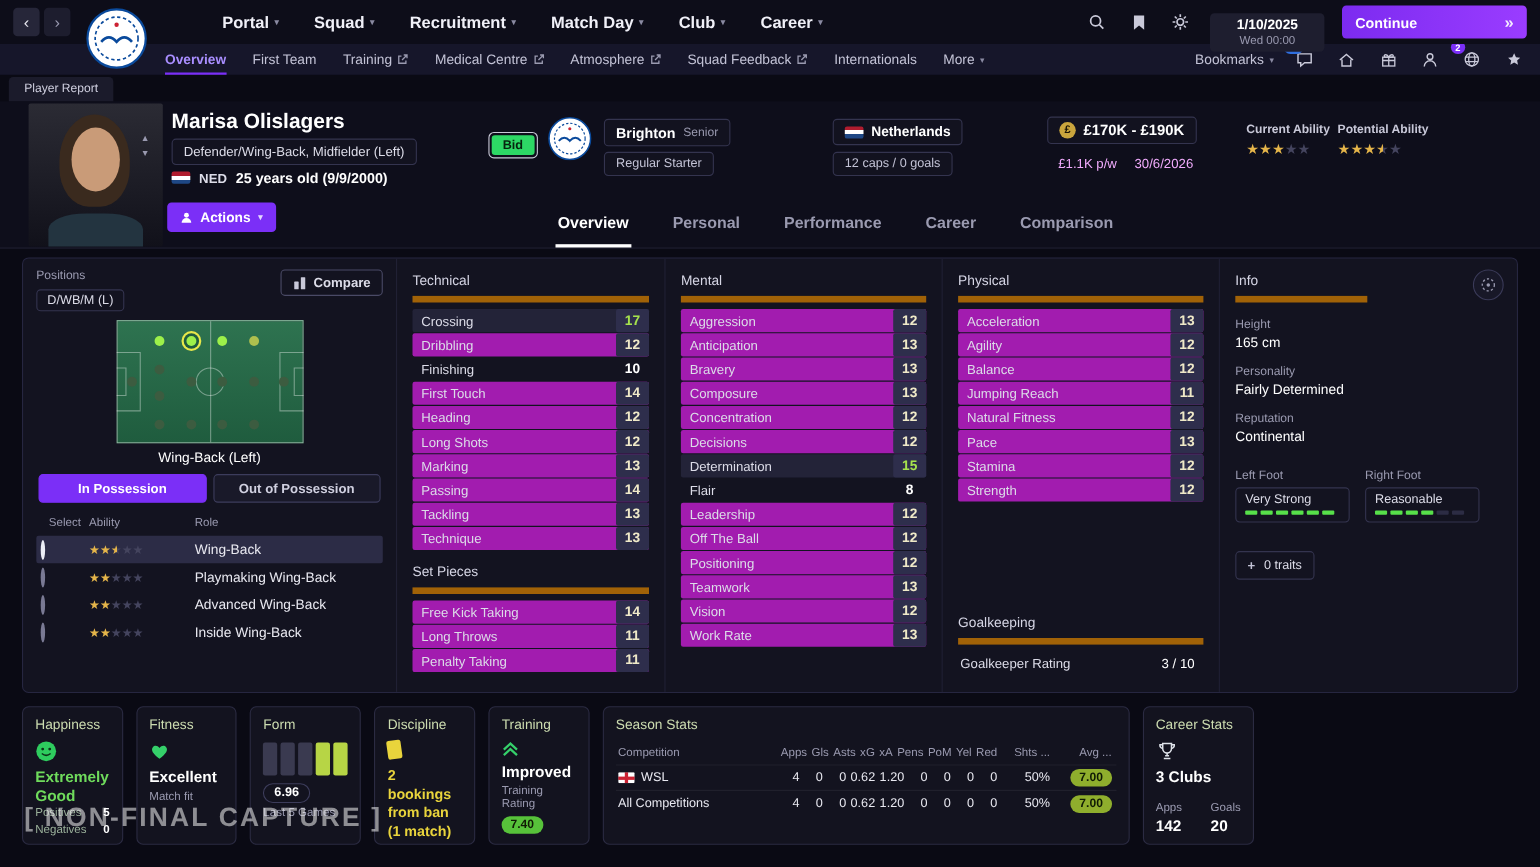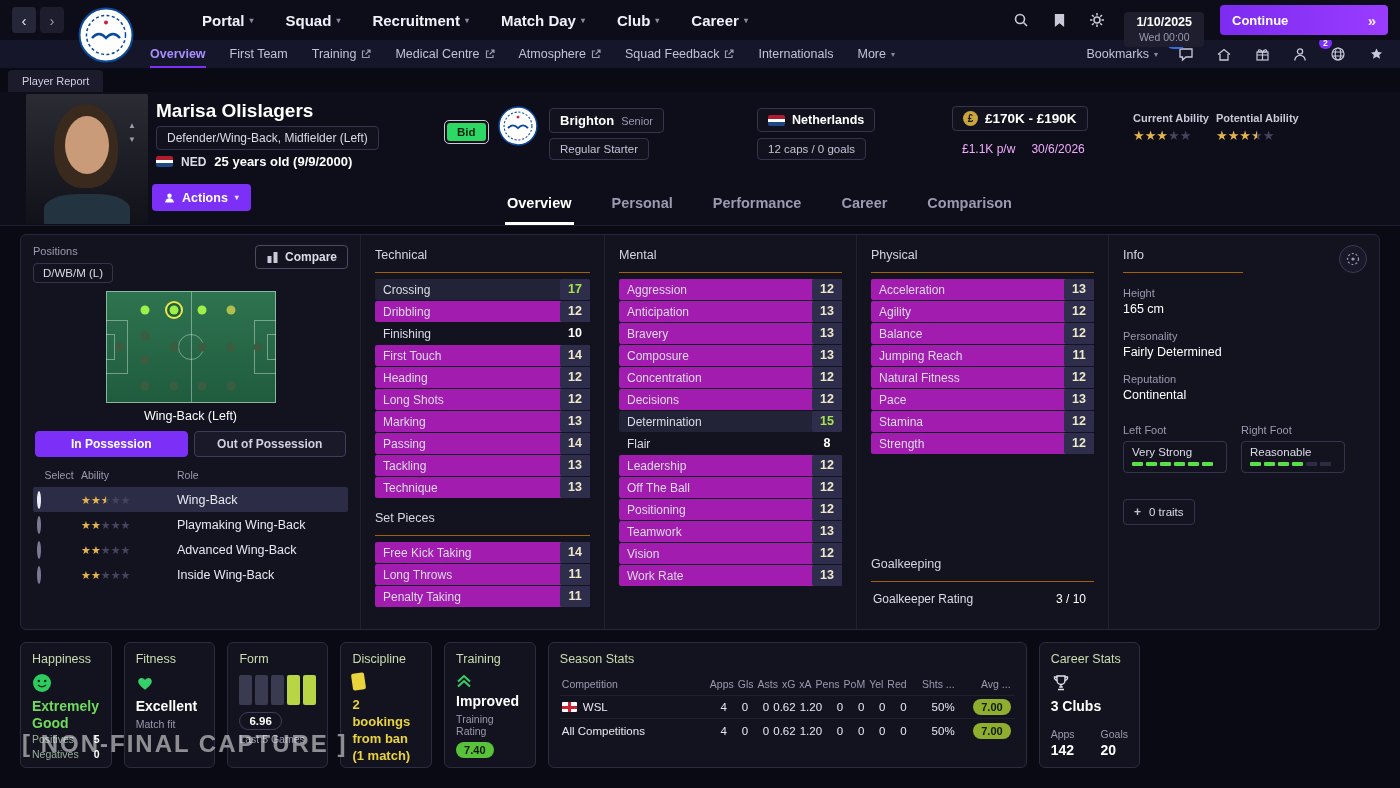--- a/index.html
+++ b/index.html
@@ -20,21 +20,21 @@
   .nav-arrows{ display:flex; gap:4px; }
   .nav-arrow{ width:24px; height:26px; background:#1d1d2e; border-radius:4px; color:#9a9ab0;
               display:flex; align-items:center; justify-content:center; font-size:15px; }
   .nav-arrow.active{ background:#262639; color:#e8e8f0; }
   .club-logo{ position:absolute; left:78px; top:7px; width:56px; height:56px; z-index:40; border-radius:50%; }
   .menus{ display:flex; gap:32px; margin-left:138px; }
   .menu-item{ font-size:15px; font-weight:bold; color:#f0f0f8; display:flex; align-items:center; gap:5px; }
   .caret{ font-size:8px; color:#8a8aa2; }
   .top-right{ margin-left:auto; display:flex; align-items:center; gap:16px; }
   .icon-btn{ display:flex; align-items:center; justify-content:center; width:22px; height:22px; }
-  .datebox{ background:#1e1e2f; border-radius:4px; padding:3px 12px; text-align:center; line-height:1.25;margin-top:19px; }
+  .datebox{ background:#1e1e2f; border-radius:4px; padding:3px 24px; text-align:center; line-height:1.25;margin-top:19px; }
   .datebox .d1{ font-size:12.5px; font-weight:bold; color:#fff; }
   .datebox .d2{ font-size:10.5px; color:#9a9ab0; }
   .continue{ width:168px; height:30px; background:linear-gradient(90deg,#7c2bf0,#9a3cff); border-radius:4px;
              display:flex; align-items:center; justify-content:space-between; padding:0 12px;
              font-weight:bold; font-size:13px; color:#fff; }
   .continue .arr{ font-size:15px; opacity:.9; }
 
   
   .subbar{ position:absolute; top:40px; left:0; right:0; height:28px; background:#16162a;
            display:flex; align-items:center; padding:0 14px 0 150px; z-index:20; }
@@ -109,21 +109,21 @@
   
   .main-panel{ position:absolute; top:234px; left:20px; width:1360px; height:396px; background:#131320;
                border:1px solid #262640; border-radius:6px; display:flex; overflow:hidden; }
   .col{ padding:10px 14px; border-right:1px solid #202034; }
   .col:last-child{ border-right:none; }
   .col-positions{ width:340px; padding:10px 12px; }
   .col-technical{ width:244px; }
   .col-mental{ width:252px; }
   .col-physical{ width:252px; }
   .col-info{ flex:1; position:relative; }
-  .group-title{ font-size:12.5px; color:#d5d5e4; padding:3px 0 21px; border-bottom:1px solid #a16207;
+  .group-title{ font-size:12.5px; color:#d5d5e4; padding:3px 0 21px; border-bottom:6px solid #a16207;
                 margin-bottom:6px; height:28px; }
   .attr-row{ display:flex; justify-content:space-between; align-items:center; height:21px; margin-bottom:1px;
              padding-left:8px; border-radius:2px; }
   .attr-name{ font-size:12px; color:#dcdce8; }
   .attr-val{ width:30px; text-align:center; font-weight:bold; font-size:12.5px; height:21px; line-height:21px;
              border-radius:2px; }
   .tier-mid{ background:#a21caf; } .tier-mid .attr-val{ background:#2e2e4c; color:#efe9c8; }
   .tier-high{ background:#232338; } .tier-high .attr-val{ background:#2e2e4c; color:#a6e34d; }
   .tier-low .attr-val{ color:#ffffff; }
   .sp-title{ margin-top:10px; }

